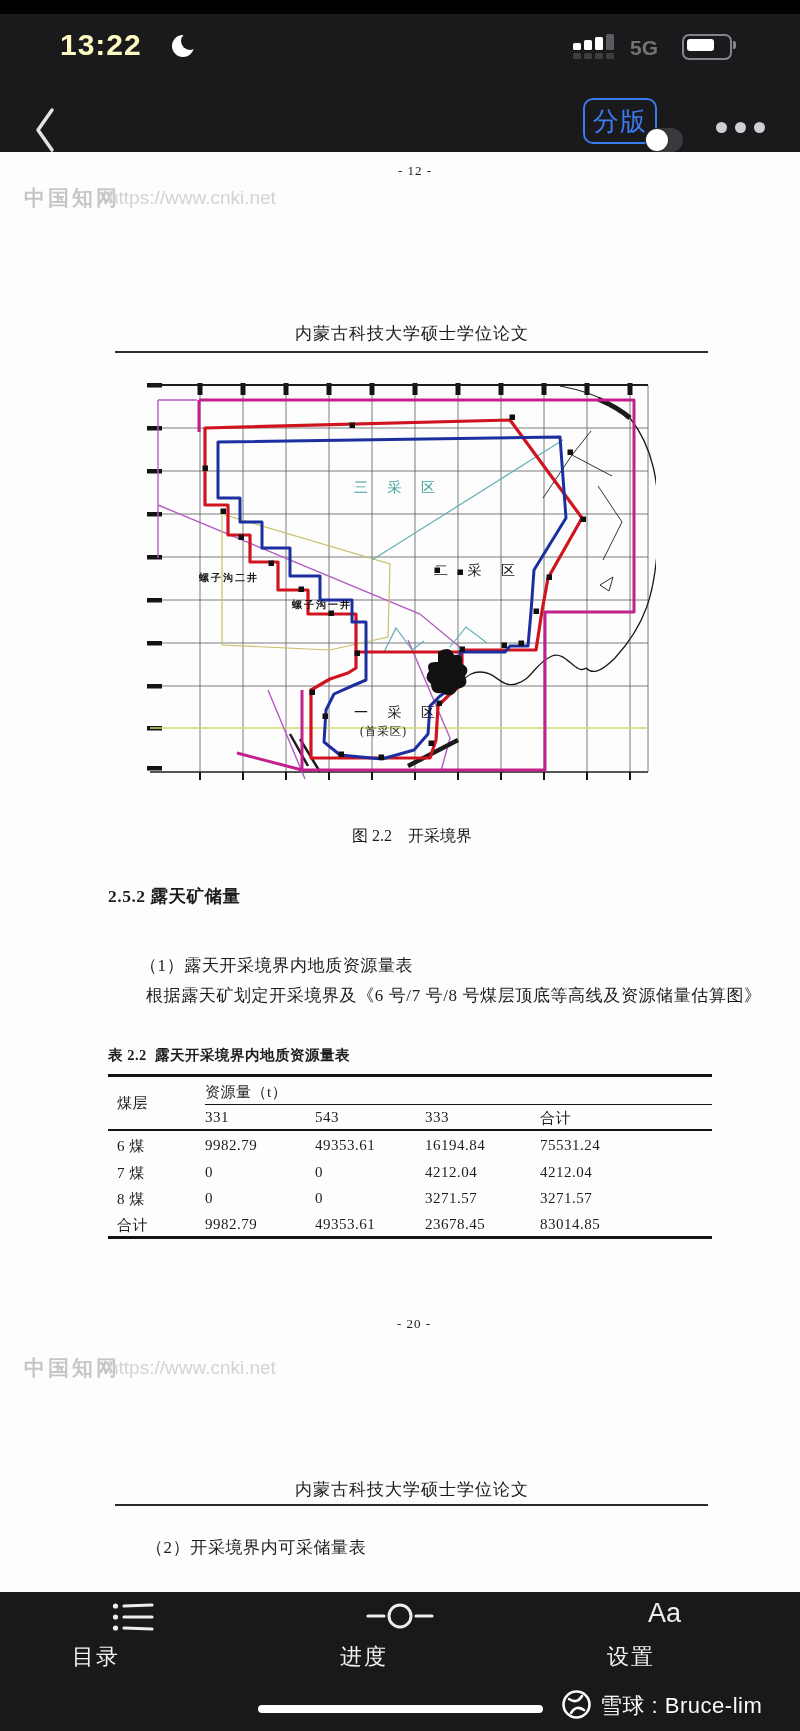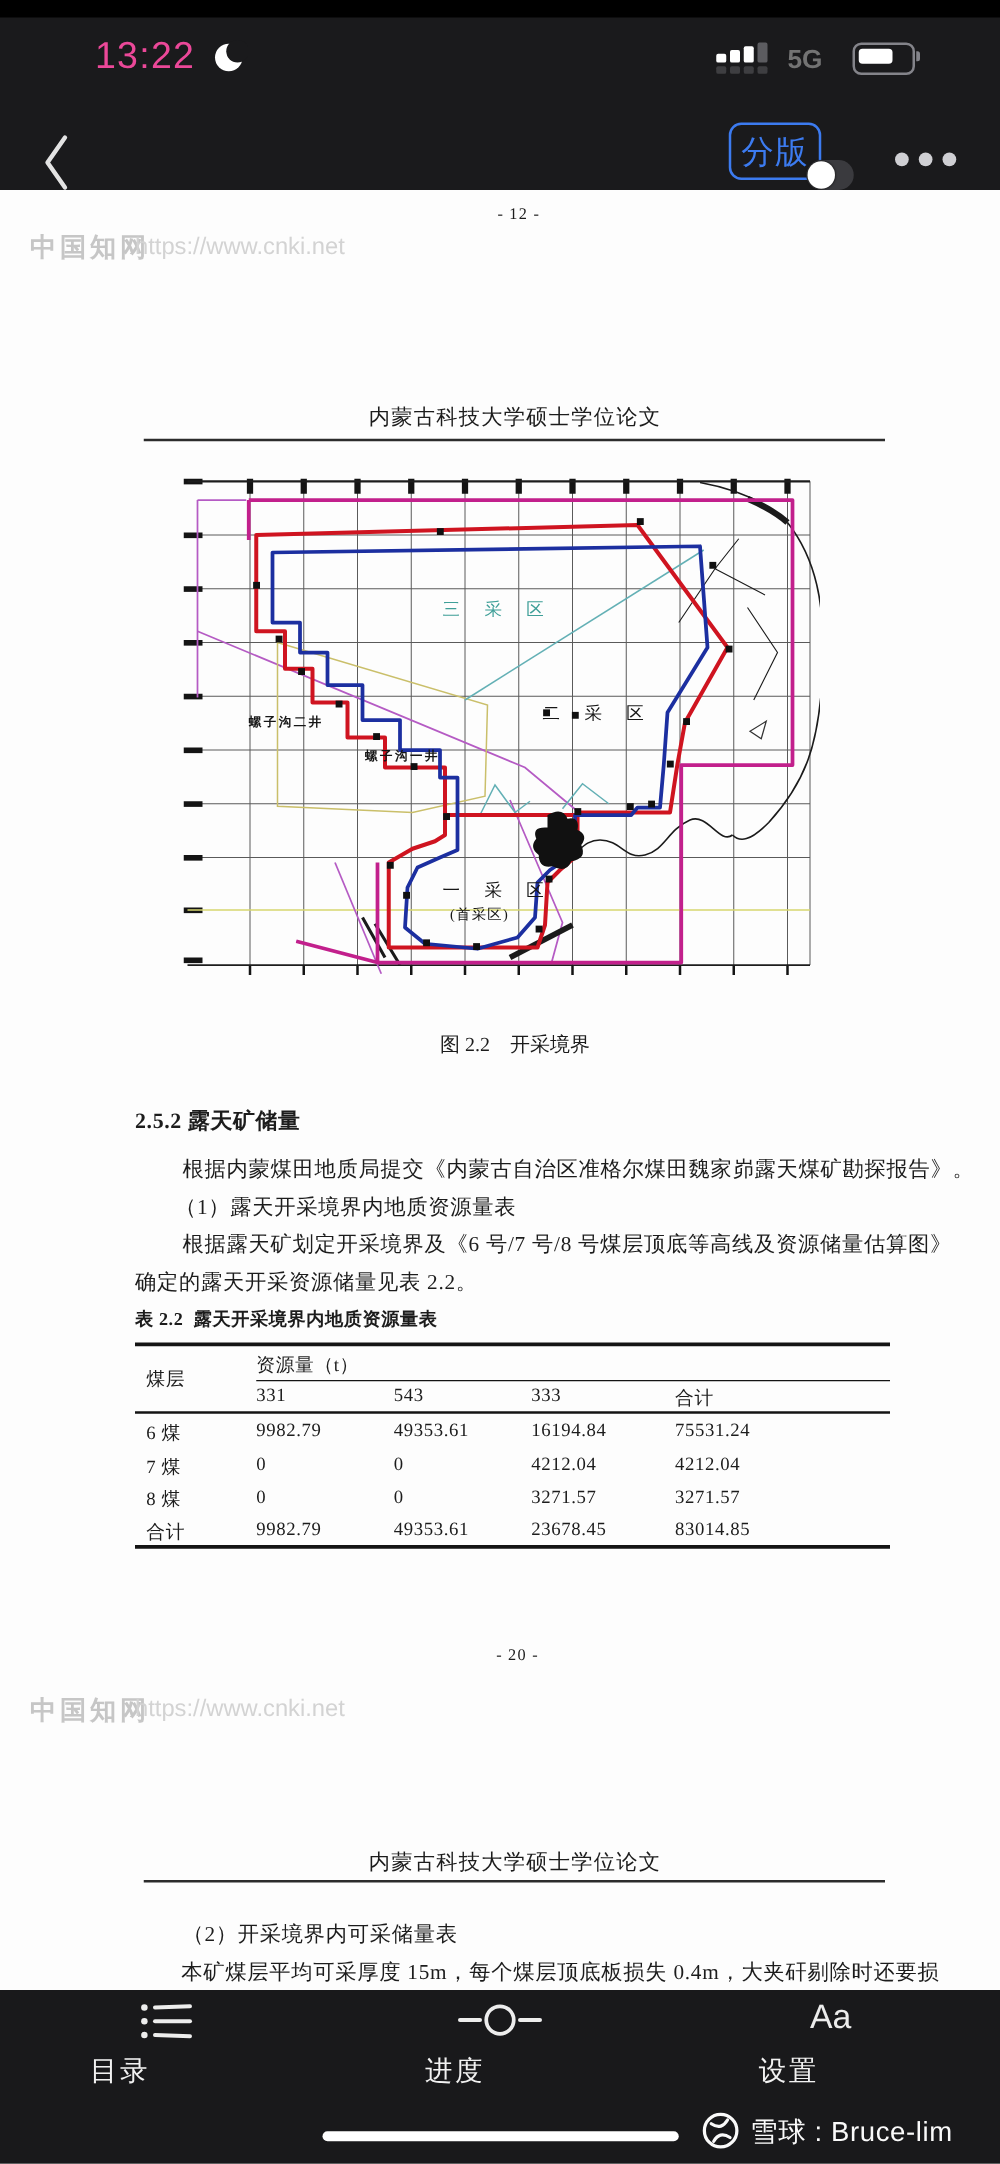--- a/index.html
+++ b/index.html
@@ -2,21 +2,21 @@
 <html><head>
 <meta charset="utf-8">
 <style>
   html,body{margin:0;padding:0;background:#000;}
   #screen{position:relative;width:800px;height:1731px;background:#fdfdfd;overflow:hidden;
           font-family:"Liberation Sans","DejaVu Sans",sans-serif;}
   .abs{position:absolute;}
   
   #topbar{left:0;top:0;width:800px;height:152px;background:#1a1a1c;}
   #topbar:before{content:"";position:absolute;left:0;top:0;width:800px;height:14px;background:#000;}
-  .time{left:76px;top:28px;color:#ec4899;font-size:30px;font-weight:normal;letter-spacing:1px;}
+  .time{left:60px;top:28px;color:#fef9c3;font-size:30px;font-weight:bold;letter-spacing:1px;}
   .sigbar{background:#fff;position:absolute;bottom:0;border-radius:1.5px;}
   .dim{background:#5c5c60;}
   .fiveg{left:630px;top:36px;color:#737373;font-size:21px;font-weight:bold;}
   .batt-out{left:682px;top:34px;width:46px;height:22px;border:2px solid #84848a;border-radius:7px;}
   .batt-fill{left:687px;top:39px;width:27px;height:12px;background:#fff;border-radius:3px;}
   .batt-nub{left:733px;top:41px;width:3px;height:8px;background:#84848a;border-radius:0 2px 2px 0;}
   .split-btn{left:583px;top:98px;width:70px;height:42px;border:2.5px solid #3c7bf0;border-radius:10px;
              color:#3c7bf0;font-size:26px;text-align:center;line-height:42px;letter-spacing:1px;background:transparent;}
   .toggle{left:645px;top:128px;width:38px;height:24px;background:#3a3a3e;border-radius:12px;}
   .knob{left:646px;top:129px;width:22px;height:22px;background:#fff;border-radius:50%;box-shadow:0 0 2px #000;}
@@ -229,24 +229,22 @@
         <text x="354" y="717" font-size="14" letter-spacing="8" fill="#161616">一 采 区</text>
         <text x="360" y="735" font-size="11.5" letter-spacing="1" fill="#161616">(首采区)</text>
         <text x="199" y="581" font-size="10" font-weight="bold" letter-spacing="2" fill="#161616">螺子沟二井</text>
         <text x="292" y="608" font-size="10" font-weight="bold" letter-spacing="2" fill="#161616">螺子沟一井</text>
       </g>
     </svg>
 
     <div class="abs serif figcap" style="top:674px">图 2.2　开采境界</div>
 
     <div class="abs serif h252" style="left:108px;top:732px">2.5.2 露天矿储量</div>
-    <div class="abs serif bodyline" style="left:146px;top:772px">根据内蒙煤田地质局提交《内蒙古自治区准格尔煤田魏家峁露天煤矿勘探报告》。</div>
     <div class="abs serif bodyline" style="left:140px;top:802px">（1）露天开采境界内地质资源量表</div>
     <div class="abs serif bodyline" style="left:146px;top:832px">根据露天矿划定开采境界及《6 号/7 号/8 号煤层顶底等高线及资源储量估算图》</div>
-    <div class="abs serif bodyline" style="left:108px;top:862px">确定的露天开采资源储量见表 2.2。</div>
 
     <div class="abs serif tabcap" style="left:108px;top:894px">
       <span>表 2.2</span>&nbsp;&nbsp;<span>露天开采境界内地质资源量表</span>
     </div>
 
     <div>
       <div class="abs tline" style="left:108px;top:922px;width:604px;height:3px"></div>
       <div class="abs serif tcell c1" style="top:931px">资源量（t）</div>
       <div class="abs tline" style="left:205px;top:952px;width:507px;height:1px"></div>
       <div class="abs serif tcell c0" style="top:942px">煤层</div>
@@ -289,21 +287,20 @@
 
     <div class="abs serif pgnum" style="left:314px;top:1164px">- 20 -</div>
 
     <div class="abs wm-brand" style="left:24px;top:1202px">中国知网</div>
     <div class="abs wm-url" style="left:108px;top:1205px">https://www.cnki.net</div>
 
     <div class="abs serif runhead" style="top:1326px">内蒙古科技大学硕士学位论文</div>
     <div class="abs rule" style="top:1352px"></div>
 
     <div class="abs serif bodyline" style="left:146px;top:1384px">（2）开采境界内可采储量表</div>
-    <div class="abs serif bodyline" style="left:145px;top:1414px">本矿煤层平均可采厚度 15m，每个煤层顶底板损失 0.4m，大夹矸剔除时还要损</div>
   </div>
 
   <div class="abs" id="toolbar">
 
     <div>
       <svg class="abs" style="left:112px;top:10px" width="44" height="34" viewBox="0 0 44 34">
         <g stroke="#ededed" stroke-width="3.2" stroke-linecap="round">
           <line x1="12" y1="4" x2="40" y2="3"></line>
             <line x1="12" y1="15" x2="40" y2="15"></line>
             <line x1="12" y1="26" x2="40" y2="27"></line>

